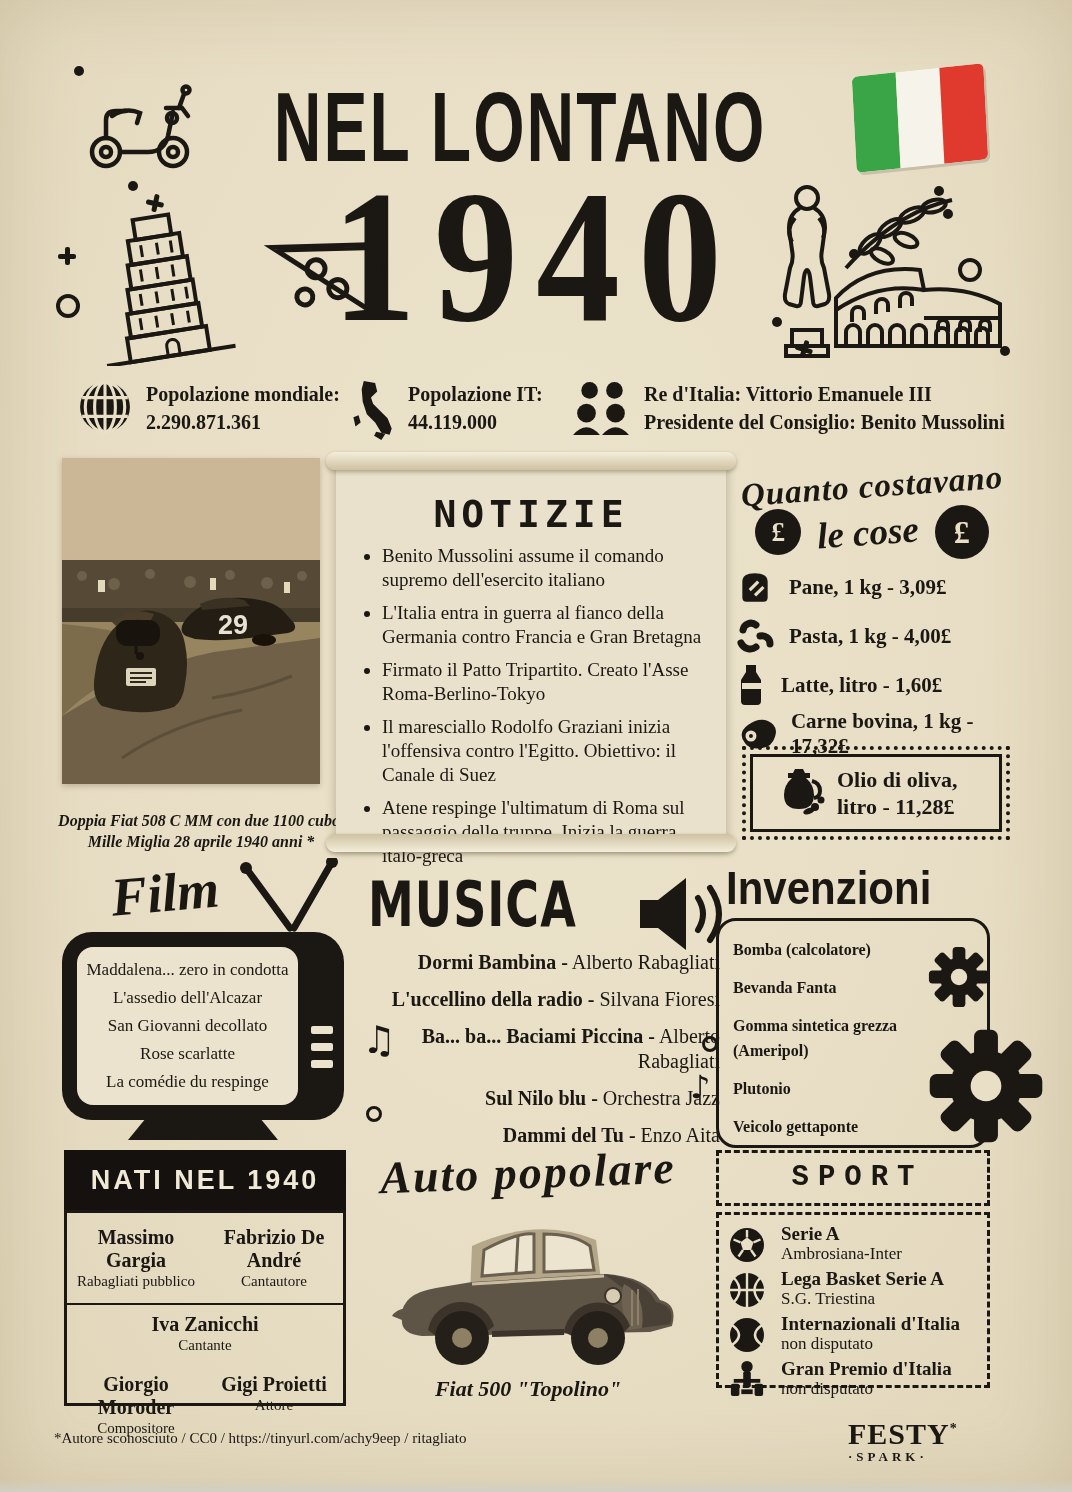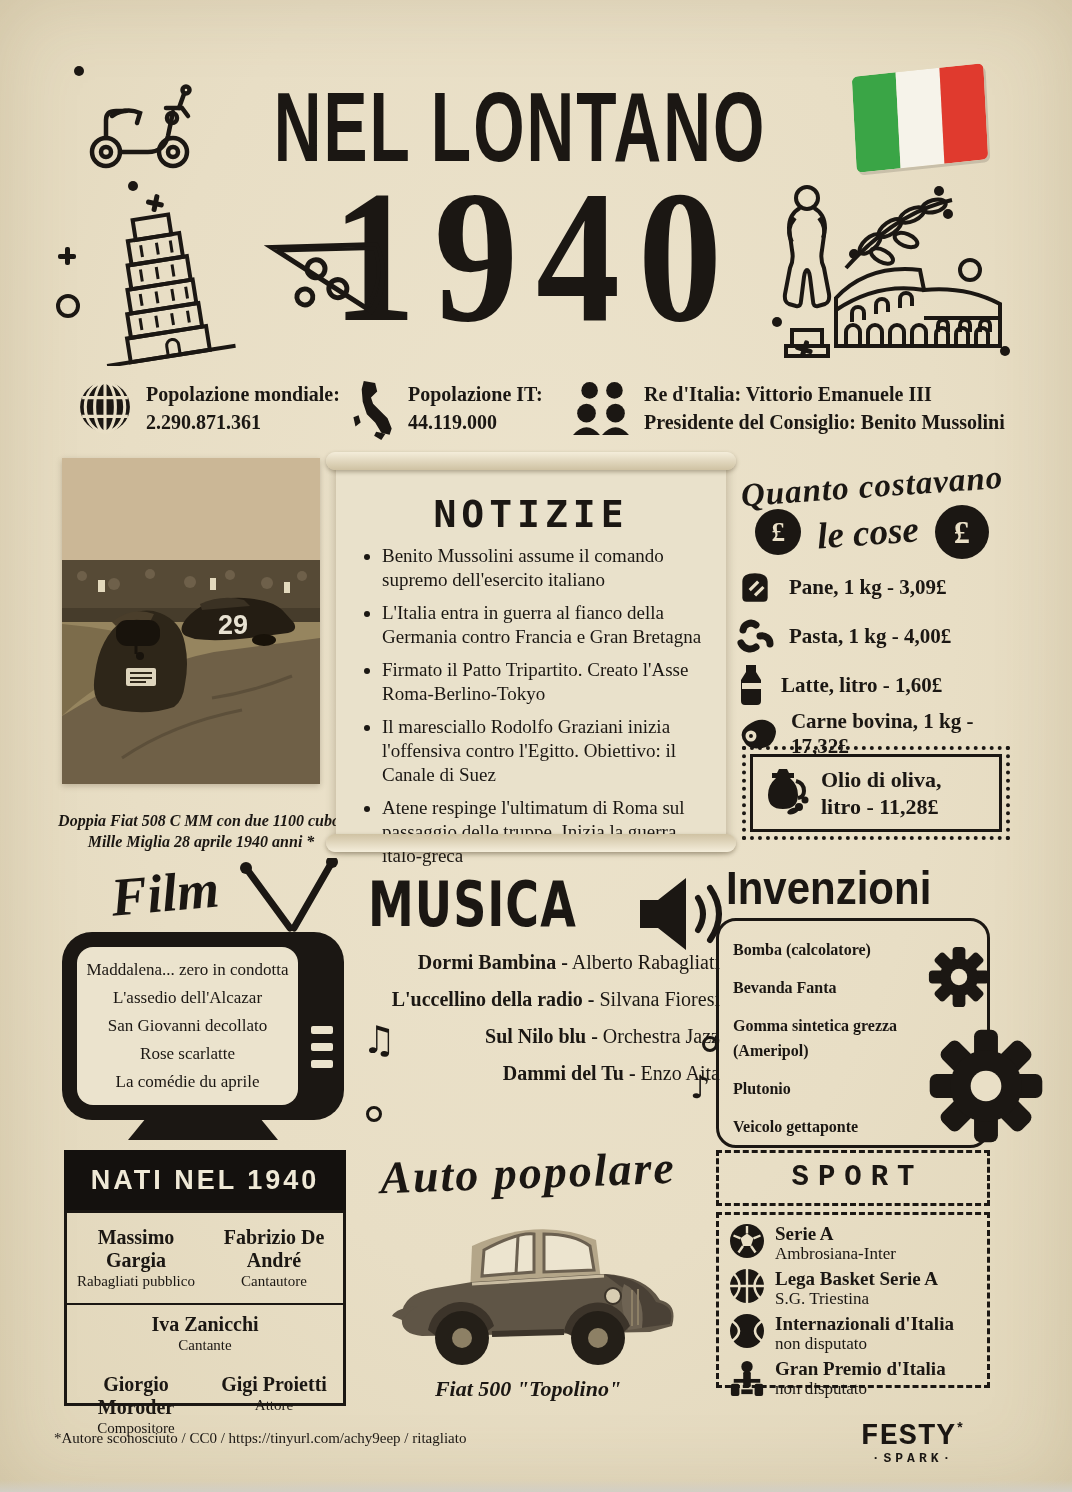--- a/index.html
+++ b/index.html
@@ -53,21 +53,21 @@
   .prezzi-h2 .word{font-style:italic;font-weight:700;font-size:37px;transform:rotate(-4deg)}
   .lira{width:46px;height:46px;border-radius:50%;background:#1b1713;color:#e9dfc6;display:flex;
     align-items:center;justify-content:center;font-weight:700;font-size:27px;font-family:"Liberation Serif",serif}
   .lira.big{width:54px;height:54px;font-size:32px}
   .price-list{position:absolute;left:736px;top:568px;width:300px}
   .price-row{display:flex;align-items:center;gap:15px;margin-bottom:11px;height:38px}
   .price-row .txt{font-weight:700;font-size:21px}
   .stamp{position:absolute;left:742px;top:746px;width:268px;height:94px;border:4px dotted #1b1713;
     box-sizing:border-box;padding:4px}
   .stamp-inner{border:3px solid #1b1713;height:100%;box-sizing:border-box;display:flex;
-    align-items:center;gap:12px;padding:0 10px}
+    align-items:center;gap:12px;padding:0 26px}
   .stamp-inner .txt{font-weight:700;font-size:22px;line-height:27px}
   
   .film-h{position:absolute;left:70px;top:862px;width:190px;text-align:center;font-style:italic;
     font-weight:700;font-size:54px;transform:rotate(-5deg)}
   .tv{position:absolute;left:62px;top:932px;width:282px;height:188px;background:#1b1713;border-radius:30px}
   .tv-screen{position:absolute;left:15px;top:15px;right:46px;bottom:15px;background:#ebe3cd;border-radius:16px;
     display:flex;flex-direction:column;justify-content:center;text-align:center;padding:21px 8px;box-sizing:border-box}
   .tv-screen .f{font-size:17px;line-height:22px;margin:3px 0}
   .tv-knobs{position:absolute;right:11px;top:94px;display:flex;flex-direction:column;gap:9px}
   .tv-knobs span{width:22px;height:8px;background:#ebe3cd;border-radius:2px}
@@ -101,26 +101,26 @@
   .auto-h{position:absolute;left:340px;top:1146px;width:376px;text-align:center;font-style:italic;
     font-weight:700;font-size:46px;transform:rotate(-2deg);letter-spacing:2px}
   .auto-caption{position:absolute;left:340px;top:1376px;width:376px;text-align:center;font-style:italic;
     font-weight:700;font-size:22px}
   
   .sport-head{position:absolute;left:716px;top:1150px;width:274px;height:56px;border:3px dashed #1b1713;
     box-sizing:border-box;text-align:center;font-family:Liberation Mono, monospace;font-weight:700;
     font-size:29px;line-height:50px;letter-spacing:9px;text-indent:9px}
   .sport-body{position:absolute;left:716px;top:1212px;width:274px;height:176px;border:3px dashed #1b1713;
     box-sizing:border-box;padding:8px 10px}
-  .sport-row{display:flex;align-items:flex-start;gap:10px;margin-bottom:5px}
+  .sport-row{display:flex;align-items:flex-end;gap:16px;margin-bottom:5px}
   .sport-row .t1{font-weight:700;font-size:19px;line-height:21px}
   .sport-row .t2{font-size:17px;line-height:19px}
   
   .credit{position:absolute;left:54px;top:1430px;font-size:15px}
-  .logo{position:absolute;left:848px;top:1414px;width:130px;text-align:center;font-family:Liberation Mono, monospace}
+  .logo{position:absolute;left:848px;top:1414px;width:130px;text-align:left;font-family:Liberation Serif, serif}
   .logo .l1{font-weight:700;font-size:30px;line-height:30px;letter-spacing:1px}
   .logo .l1 sup{font-size:14px}
   .logo .l2{font-weight:700;font-size:13px;letter-spacing:4px}
   .bottom-edge{position:absolute;left:0;bottom:0;width:100%;height:12px;background:linear-gradient(180deg,rgba(0,0,0,0),#d2cfc5)}
 </style>
 </head>
 <body>
 
 <div class="poster">
 
@@ -427,41 +427,42 @@
     </g>
     <circle cx="14" cy="10" r="6" fill="#1b1713"></circle>
       <circle cx="100" cy="4" r="6" fill="#1b1713"></circle>
   </svg>
   <div class="tv">
     <div class="tv-screen">
       <div class="f">Maddalena... zero in condotta</div>
       <div class="f">L'assedio dell'Alcazar</div>
       <div class="f">San Giovanni decollato</div>
       <div class="f">Rose scarlatte</div>
-      <div class="f">La comédie du aprile</div>
+      <div class="f">La comédie du respinge</div>
     </div>
     <div class="tv-knobs">
         <span></span>
         <span></span>
         <span></span>
       </div>
   </div>
   <div class="tv-base"></div>
 
   <div class="musica-h">MUSICA</div>
   <svg class="abs" style="left:640px;top:874px" width="88" height="80" viewBox="0 0 88 80">
     <polygon points="0,26 18,26 46,4 46,76 18,54 0,54" fill="#1b1713"></polygon>
     <g stroke="#1b1713" stroke-width="6" fill="none" stroke-linecap="round">
       <path d="M58,24 q10,16 0,32"></path>
         <path d="M70,14 q18,26 0,52"></path>
     </g>
   </svg>
   <div class="songs">
     <div class="song"><b>Dormi Bambina -</b><span> Alberto Rabagliati</span></div>
     <div class="song"><b>L'uccellino della radio -</b><span> Silvana Fioresi</span></div>
+    <div class="song"><b>Ba... ba... Baciami Piccina -</b><span> Alberto Rabagliati</span></div>
     <div class="song"><b>Sul Nilo blu -</b><span> Orchestra Jazz</span></div>
     <div class="song"><b>Dammi del Tu -</b><span> Enzo Aita</span></div>
   </div>
   <div class="note" style="left:362px;top:1018px;font-size:38px">♫</div>
   <div class="note" style="left:690px;top:1068px;font-size:32px">♪</div>
   <div class="ring" style="left:366px;top:1106px;width:10px;height:10px;border-width:3px"></div>
   <div class="ring" style="left:702px;top:1036px;width:10px;height:10px;border-width:3px"></div>
 
   <div class="inv-h">Invenzioni</div>
   <div class="inv-box">

